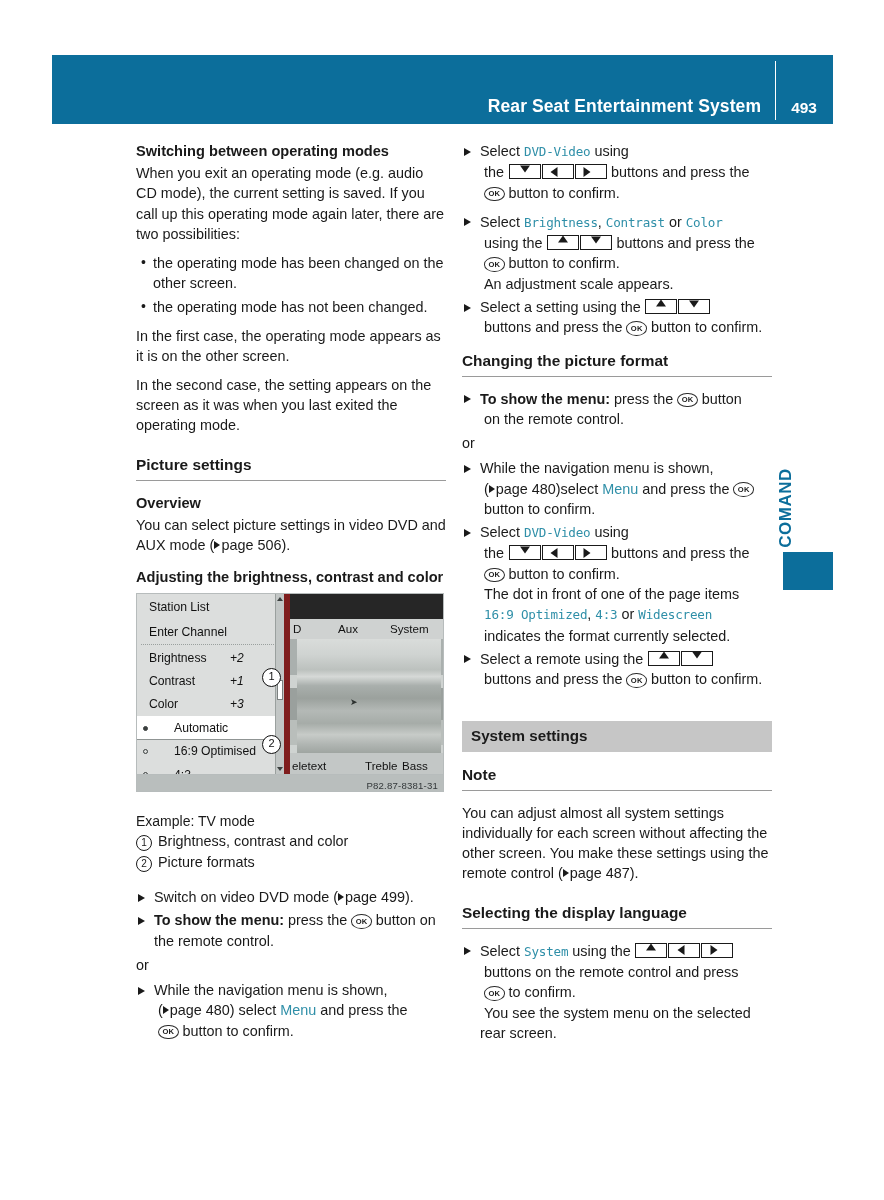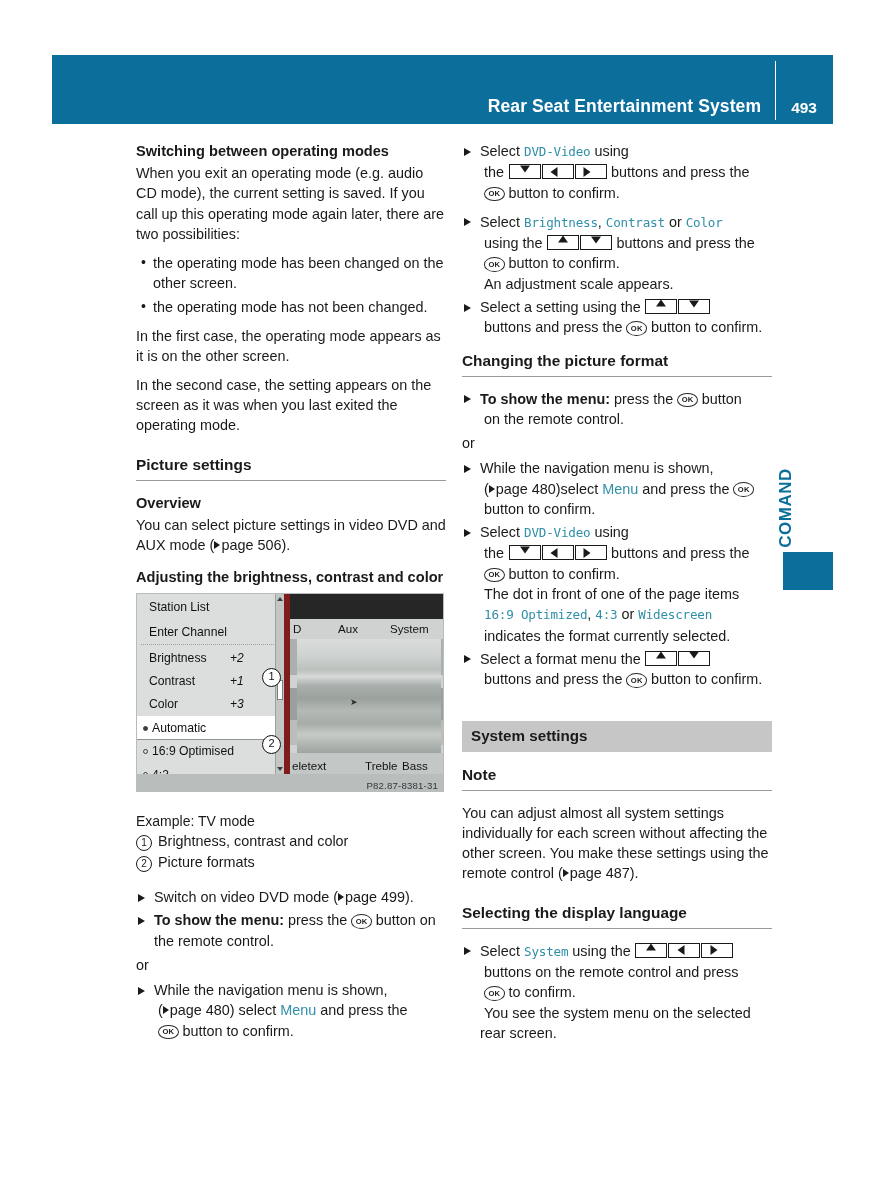--- a/index.html
+++ b/index.html
@@ -372,21 +372,21 @@
   .menu-row .radio {
     display: inline-block;
     width: 5px; height: 5px;
     border: 1px solid #3a3f3e;
     border-radius: 50%;
     margin-right: 4px;
     vertical-align: 1px;
     box-sizing: border-box;
   }
   .menu-row .radio.on { background: #3a3f3e; }
-  .menu-row.pad-left { padding-left: 6px; }
+  .menu-row.pad-left { padding-left: 6px; gap: 22px; }
   .dotted-sep {
     position: absolute;
     left: 4px; right: 4px;
     border-top: 1.6px dotted #9aa09e;
     height: 0;
   }
   .menu-scrollbar {
     position: absolute;
     right: 0; top: 0; bottom: 0;
     width: 9px;
@@ -641,21 +641,21 @@
   <div class="step">
     <span class="sub-line"><span>Select</span> <span class="menuref">DVD-Video</span> <span>using</span></span>
     <span class="sub-line">&nbsp;<span>the</span> <span class="key down"></span><span class="key left"></span><span class="key right"></span> <span>buttons and press the</span></span>
     <span class="sub-line">&nbsp;<span class="ok-btn">OK</span> <span>button to confirm.</span></span>
     <span class="sub-line">&nbsp;<span>The dot in front of one of the page items</span></span>
     <span class="sub-line">&nbsp;<span class="menuref">16:9 Optimized</span><span>,</span> <span class="menuref">4:3</span> <span>or</span> <span class="menuref">Widescreen</span></span>
     <span class="sub-line">&nbsp;<span>indicates the format currently selected.</span></span>
   </div>
 
   <div class="step step-gap">
-    <span class="sub-line"><span>Select a format menu the</span> <span class="key up"></span><span class="key down"></span></span>
+    <span class="sub-line"><span>Select a remote using the</span> <span class="key up"></span><span class="key down"></span></span>
     <span class="sub-line">&nbsp;<span>buttons and press the</span> <span class="ok-btn">OK</span> <span>button to confirm.</span></span>
   </div>
 
   <div style="height:22px;"></div>
   <div class="grey-head">System settings</div>
 
   <div class="section-head-wrap" style="margin-top:0;">
     <h2 class="section-head">Note</h2>
   </div>
 

